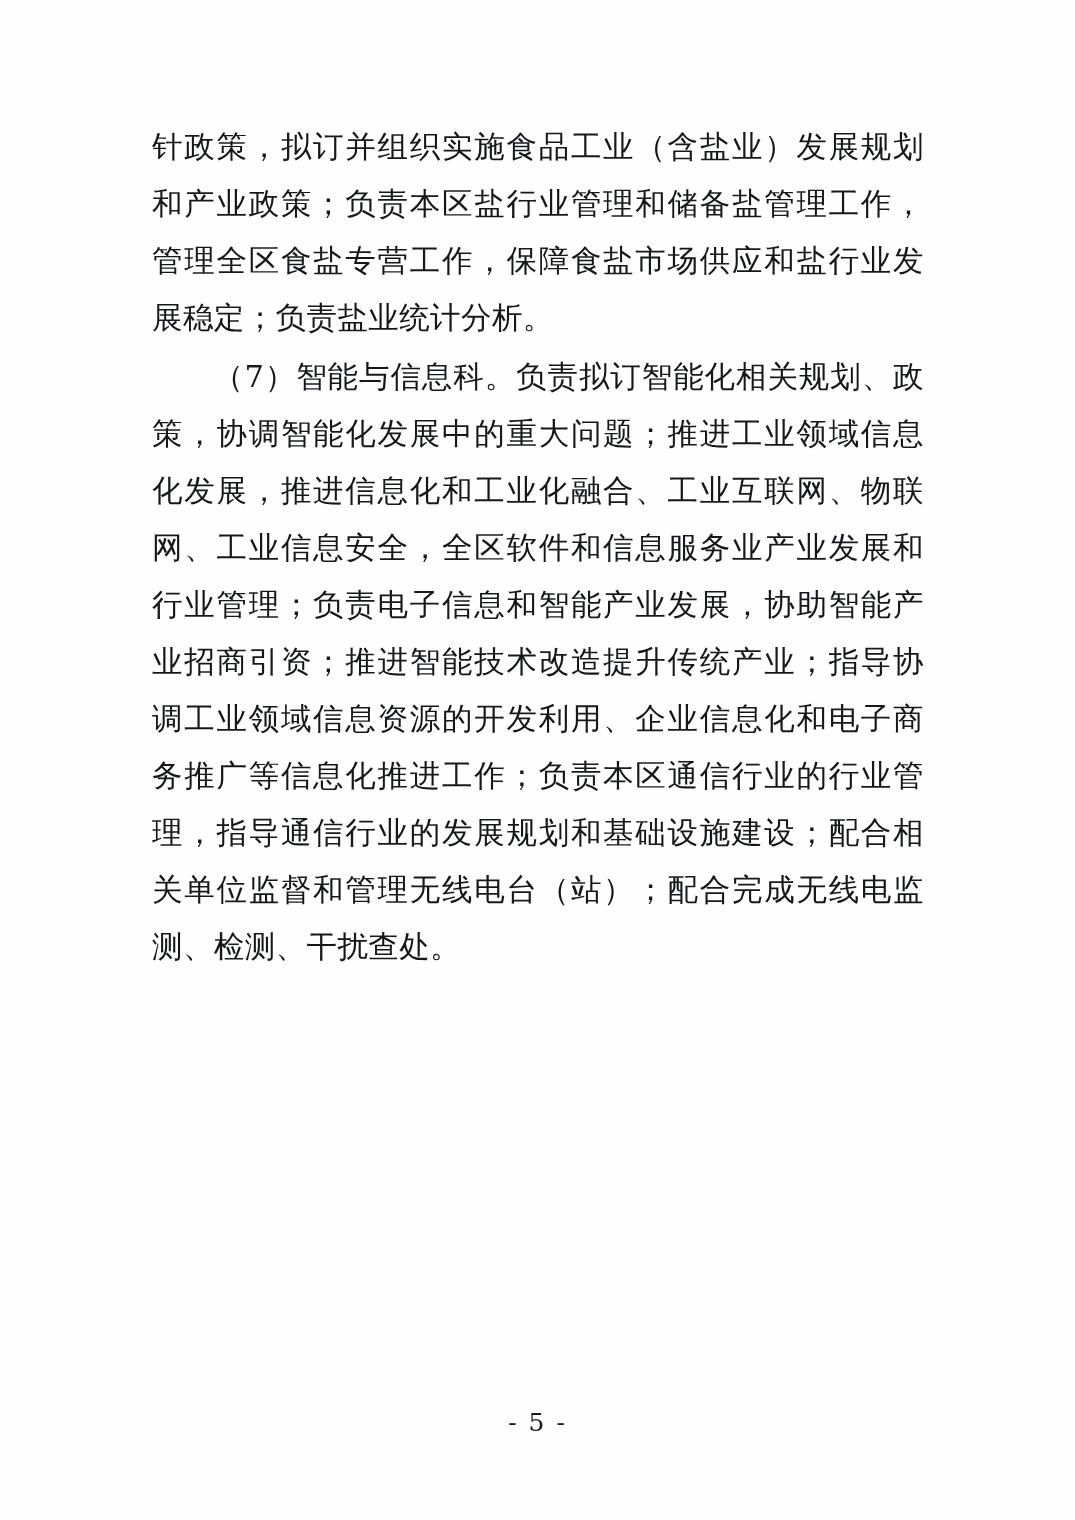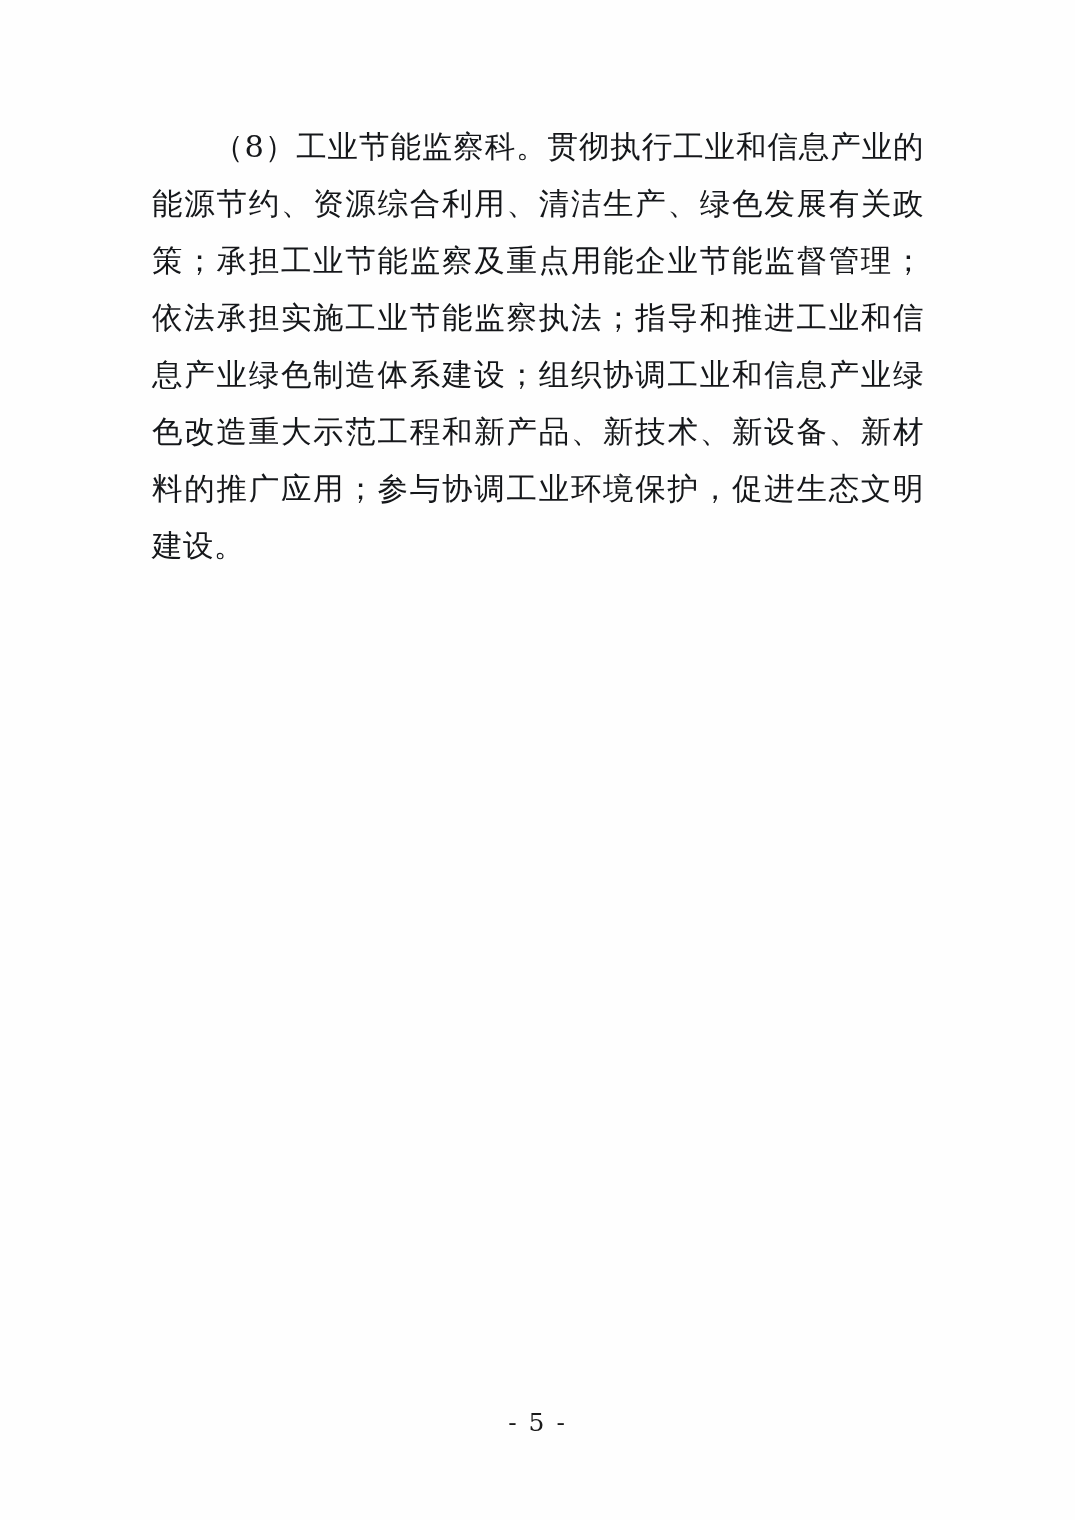--- a/index.html
+++ b/index.html
@@ -54,16 +54,17 @@
     color: #1a1a1a;
     font-family: "DejaVu Serif", "Liberation Serif", serif;
     letter-spacing: 2px;
   }
 </style>
 </head>
 <body>
 
 <div class="page">
   <div class="content">
-    <p class="para indent">（8）工业节能监察科。贯彻执行工业和信息产业的能源节约、资源综合利用、清洁生产、绿色发展有关政策；承担工业节能监察及重点用能企业节能监督管理；依法承担实施工业节能监察执法；指导和推进工业和信息产业绿色制造体系建设；组织协调工业和信息产业绿色改造重大示范工程和新产品、新技术、新设备、新材料的推广应用；参与协调工业环境保护，促进生态文明建设。</p>
+    <p class="para">针政策，拟订并组织实施食品工业（含盐业）发展规划和产业政策；负责本区盐行业管理和储备盐管理工作，管理全区食盐专营工作，保障食盐市场供应和盐行业发展稳定；负责盐业统计分析。</p>
+    <p class="para indent">（7）智能与信息科。负责拟订智能化相关规划、政策，协调智能化发展中的重大问题；推进工业领域信息化发展，推进信息化和工业化融合、工业互联网、物联网、工业信息安全，全区软件和信息服务业产业发展和行业管理；负责电子信息和智能产业发展，协助智能产业招商引资；推进智能技术改造提升传统产业；指导协调工业领域信息资源的开发利用、企业信息化和电子商务推广等信息化推进工作；负责本区通信行业的行业管理，指导通信行业的发展规划和基础设施建设；配合相关单位监督和管理无线电台（站）；配合完成无线电监测、检测、干扰查处。</p>
   </div>
   <div class="page-number">- 5 -</div>
 </div>
 
 </body></html>

